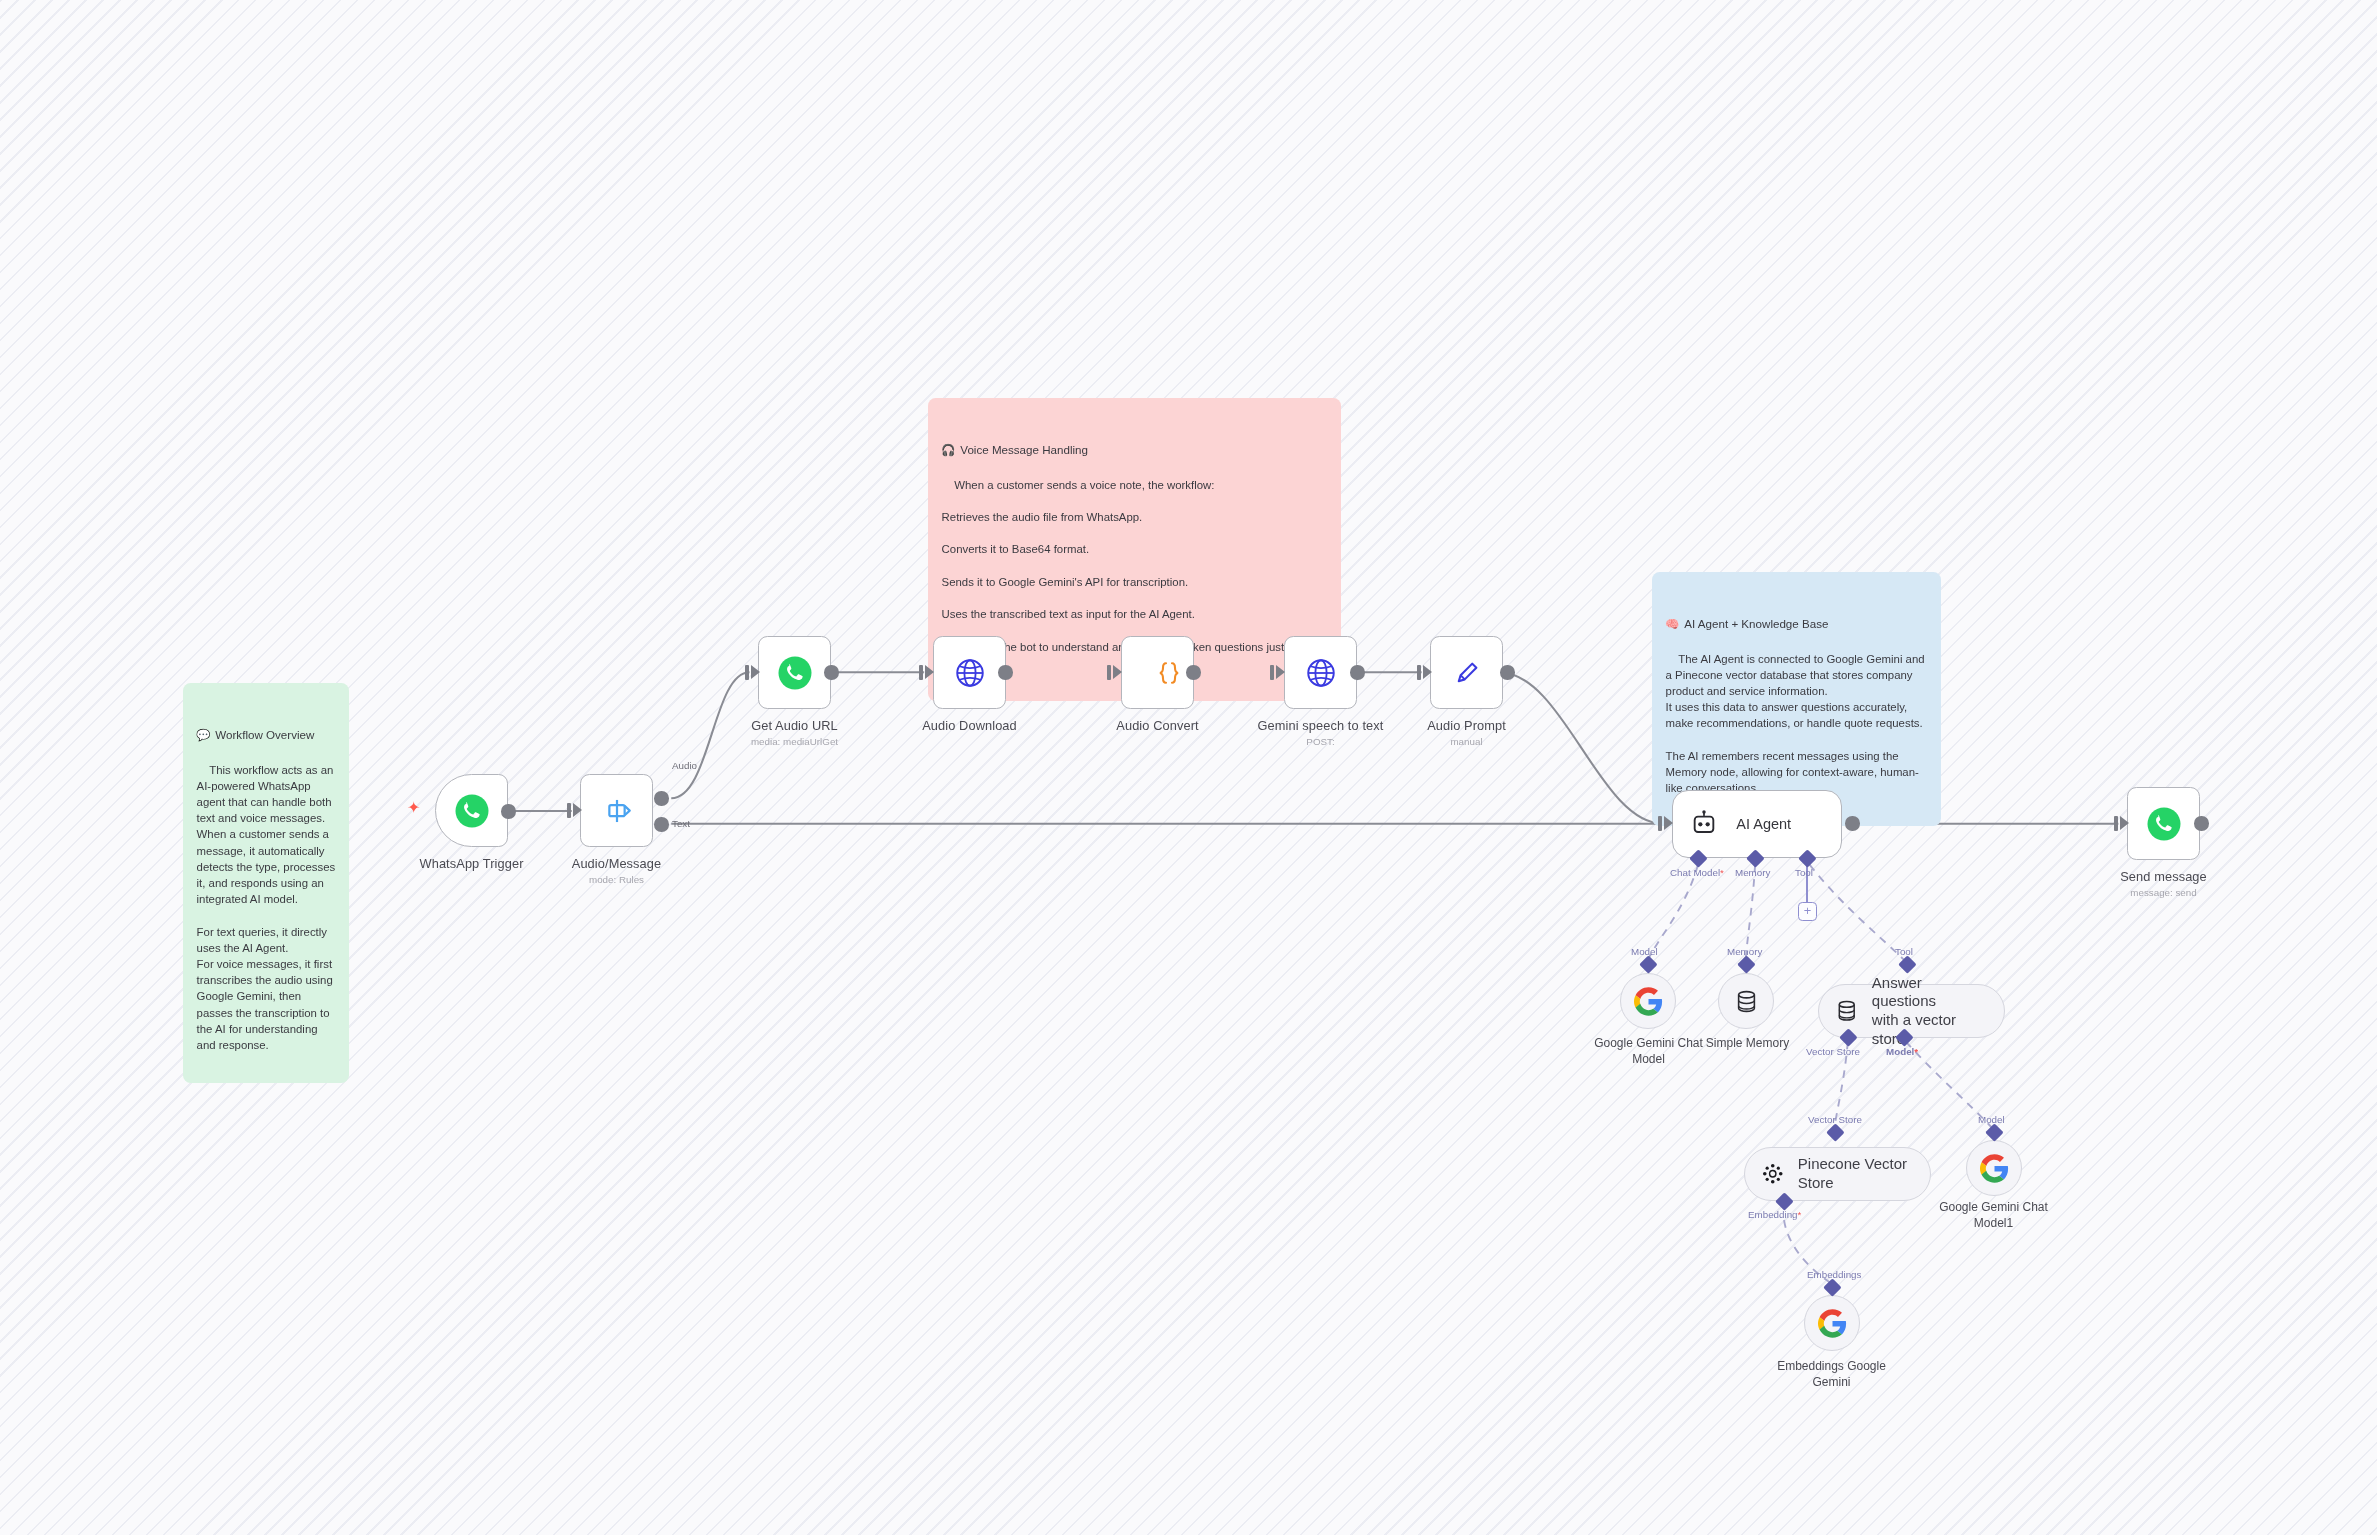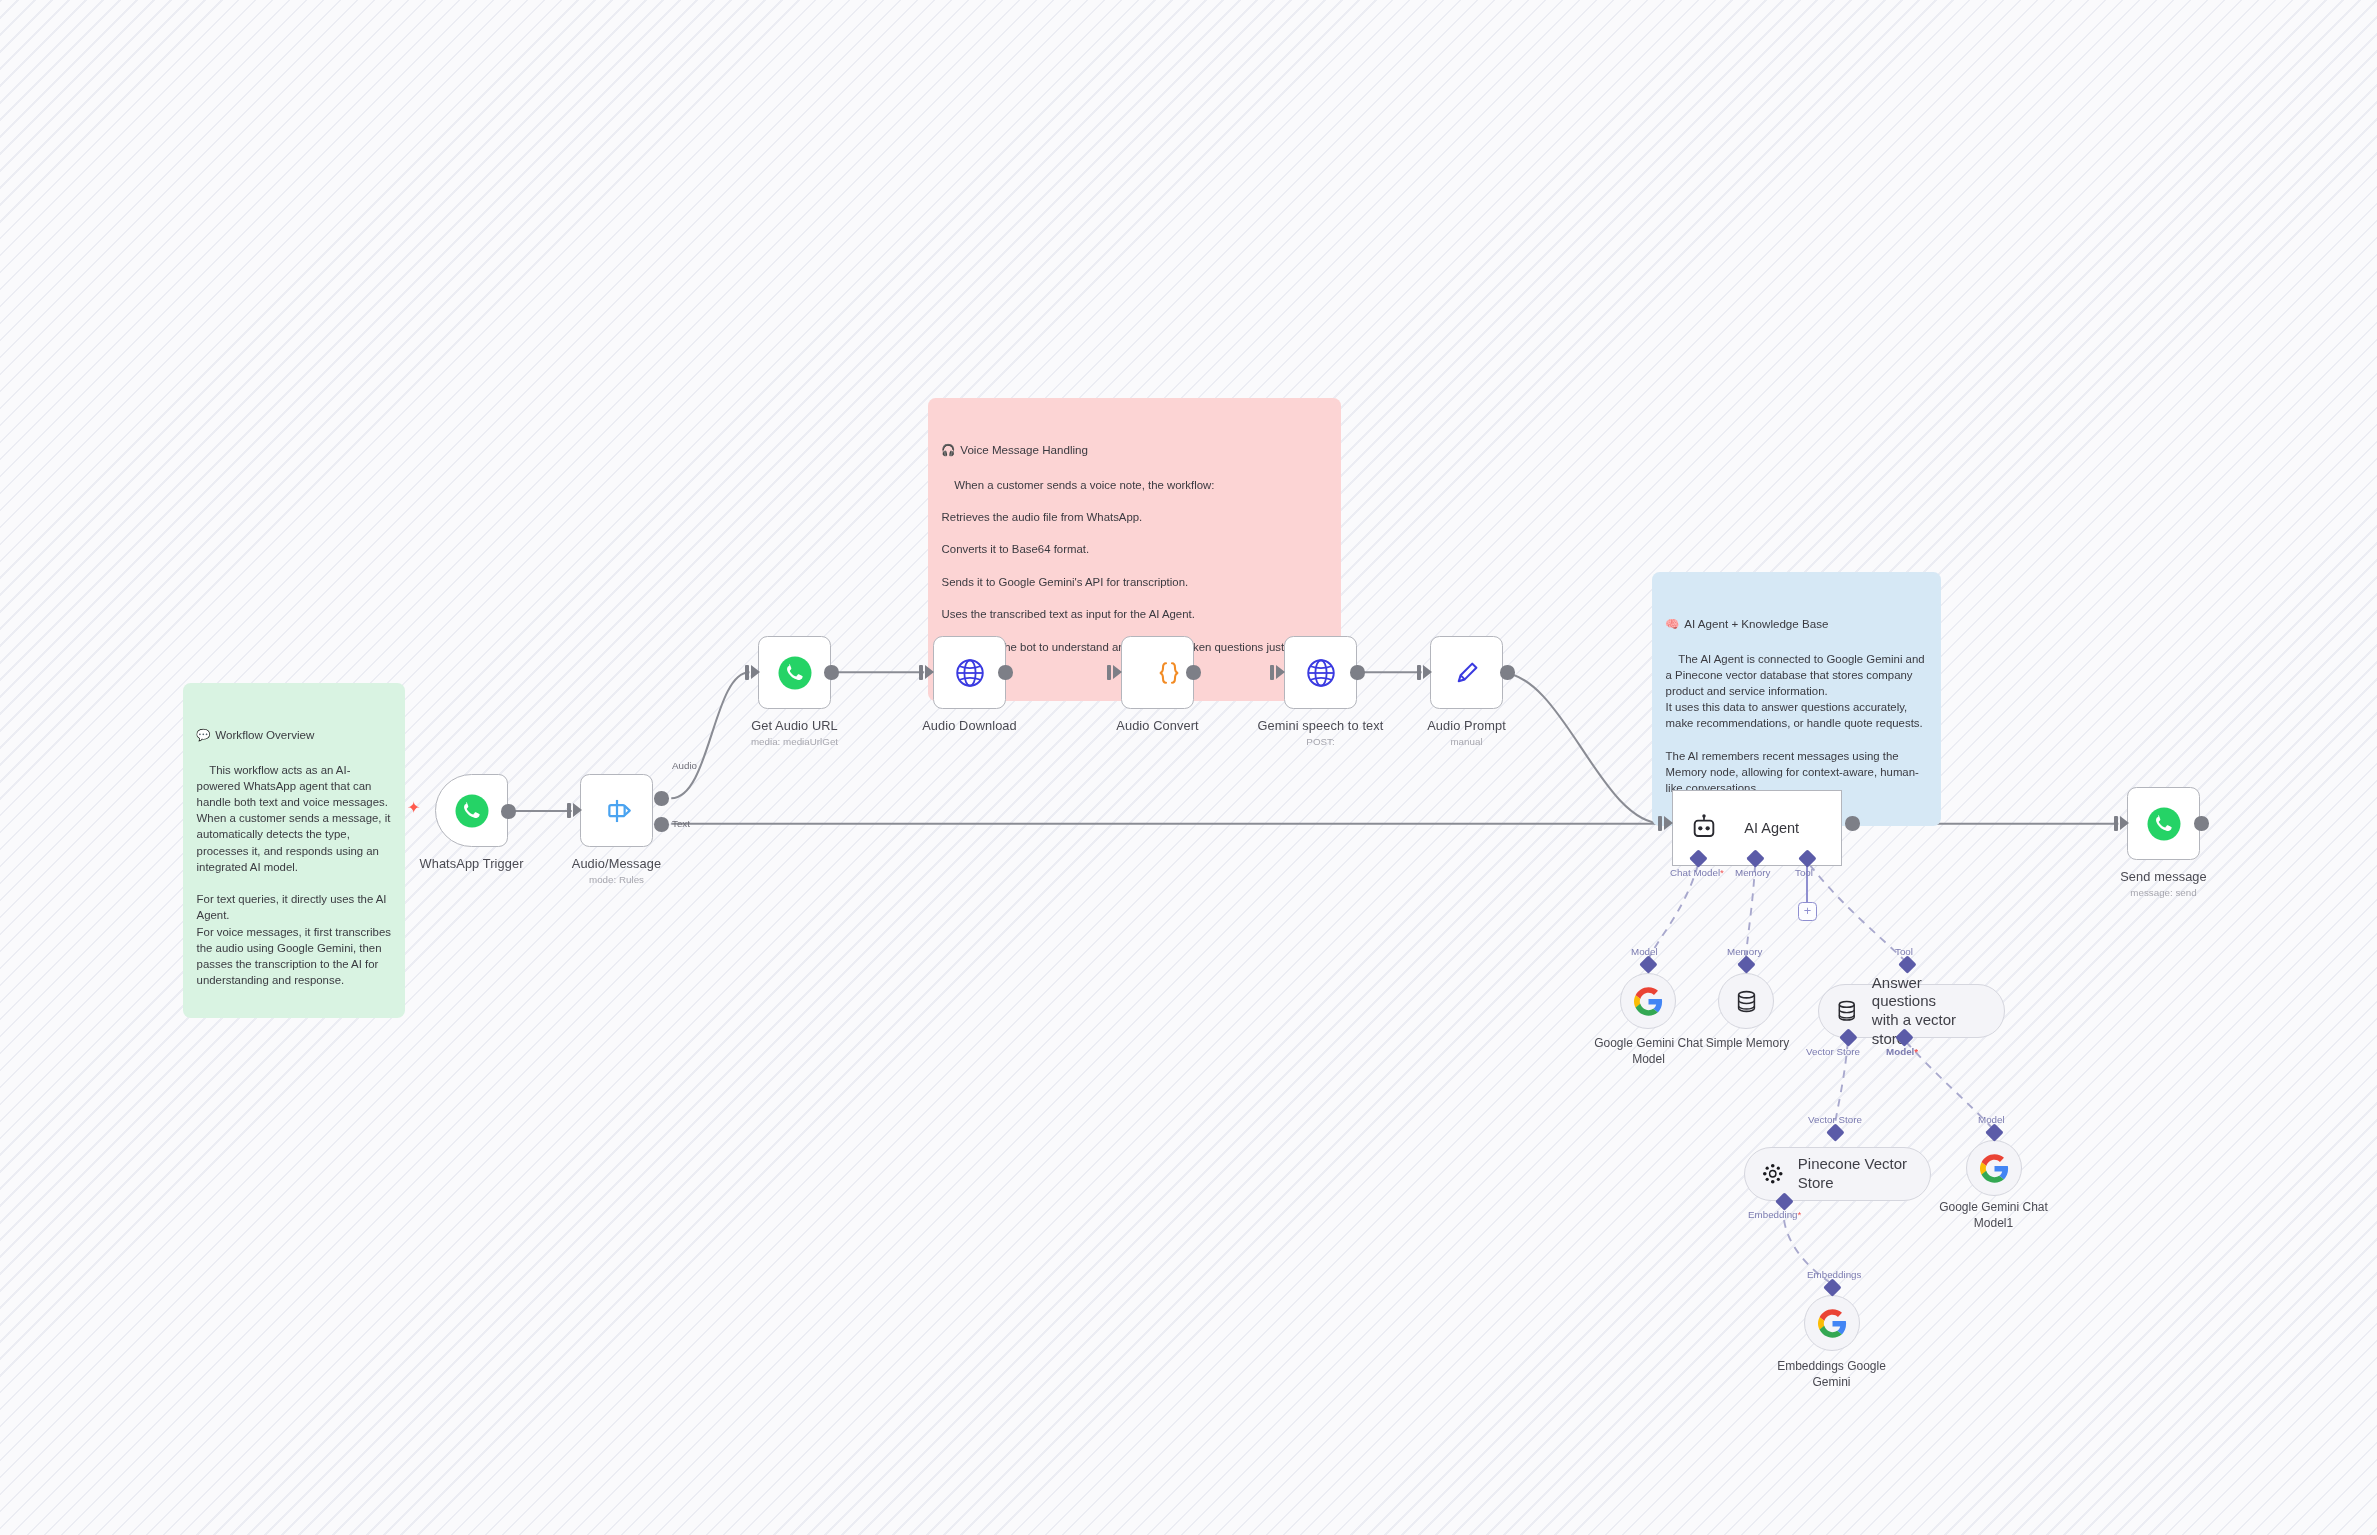--- a/index.html
+++ b/index.html
@@ -57,25 +57,25 @@
     align-items: center;
     justify-content: center;
     z-index: 4;
   }
   .node.square { width: 73px; height: 73px; }
   .node.trigger {
     width: 73px; height: 73px;
     border-radius: 37px 9.4px 9.4px 37px;
   }
   .node.wide {
-    width: 170px; height: 76px;
-    border-radius: 0;
+    width: 170px; height: 68px;
+    border-radius: 16px;
     justify-content: flex-start;
     padding-left: 15.3px;
-    gap: 24px;
+    gap: 16px;
   }
   .node-label {
     position: absolute;
     top: calc(100% + 10.2px);
     left: 50%;
     transform: translateX(-50%);
     white-space: nowrap;
     font-size: 12.8px;
     color: #4a4a52;
     text-align: center;
@@ -225,21 +225,21 @@
 
     <path d="M 2124 1016 L 2124 1068" stroke="#8f8fd0" stroke-width="2.4" fill="none"></path>
 
     <path d="M 2172 1224 C 2168 1270, 2160 1300, 2156 1326" stroke="#a8a8cd" stroke-width="2.2" fill="none" stroke-dasharray="9 8"></path>
 
     <path d="M 2240 1224 C 2278 1266, 2316 1298, 2342 1326" stroke="#a8a8cd" stroke-width="2.2" fill="none" stroke-dasharray="9 8"></path>
 
     <path d="M 2097 1434 C 2102 1466, 2128 1492, 2152 1508" stroke="#a8a8cd" stroke-width="2.2" fill="none" stroke-dasharray="9 8"></path>
   </svg>
 
-  <div class="note note-green" style="left:183px; top:647px; width:222px;">
+  <div class="note note-green" style="left:183px; top:647px; width:166px;">
     <span class="note-title"><span class="note-emoji">💬</span><span>Workflow Overview</span></span>
     <span>This workflow acts as an AI-powered WhatsApp agent that can handle both text and voice messages.
 When a customer sends a message, it automatically detects the type, processes it, and responds using an integrated AI model.
 
 For text queries, it directly uses the AI Agent.
 For voice messages, it first transcribes the audio using Google Gemini, then passes the transcription to the AI for understanding and response.</span>
   </div>
 
   <div class="note note-pink" style="left:928px; top:362px; width:413px;">
     <span class="note-title"><span class="note-emoji">🎧</span><span>Voice Message Handling</span></span>

